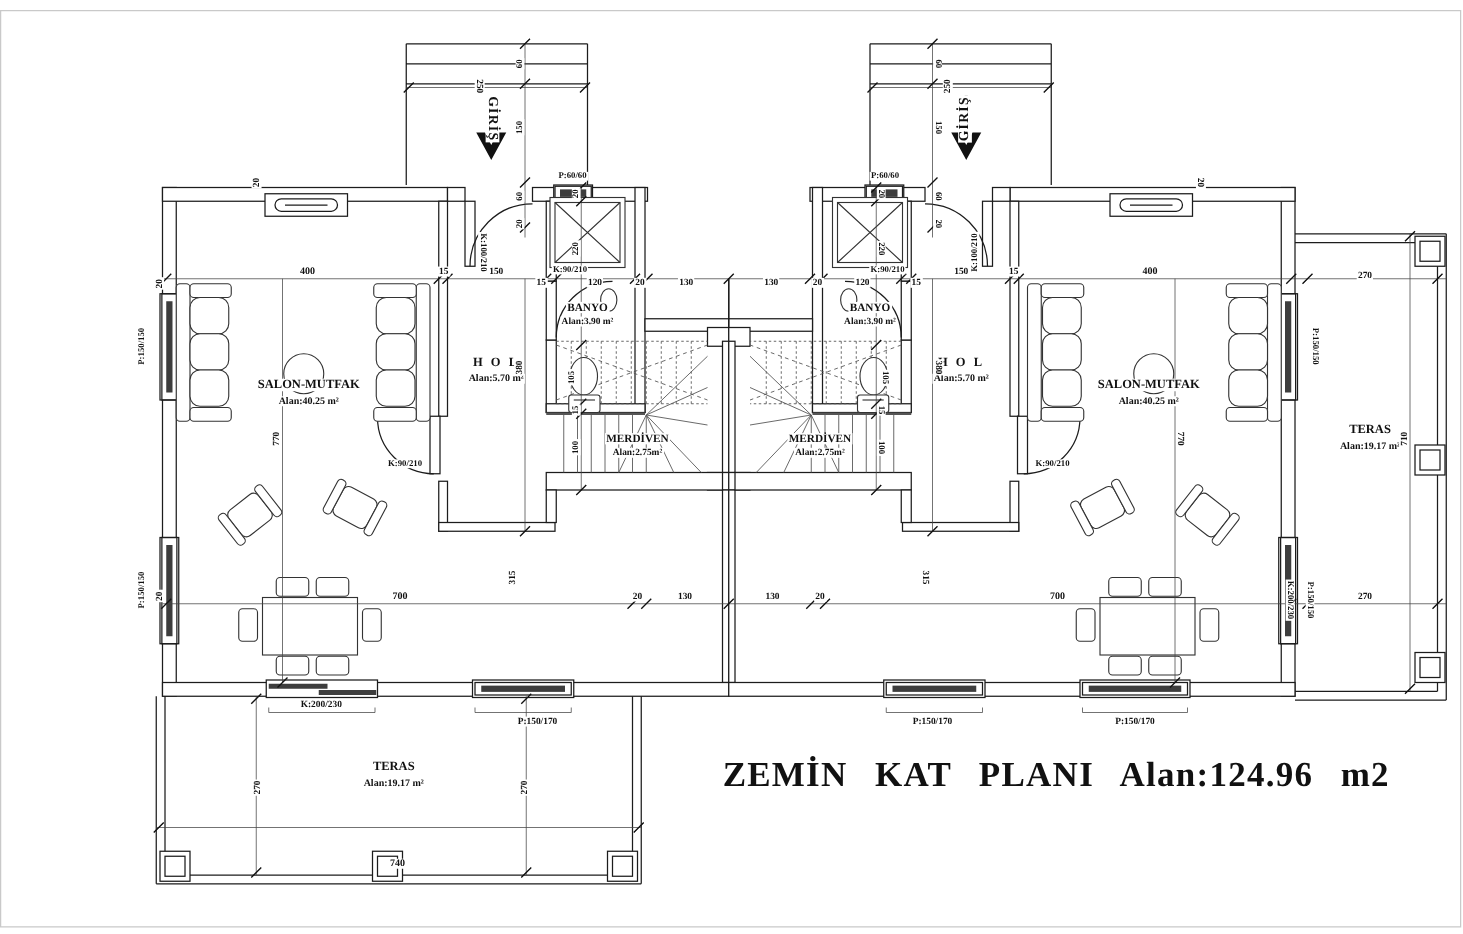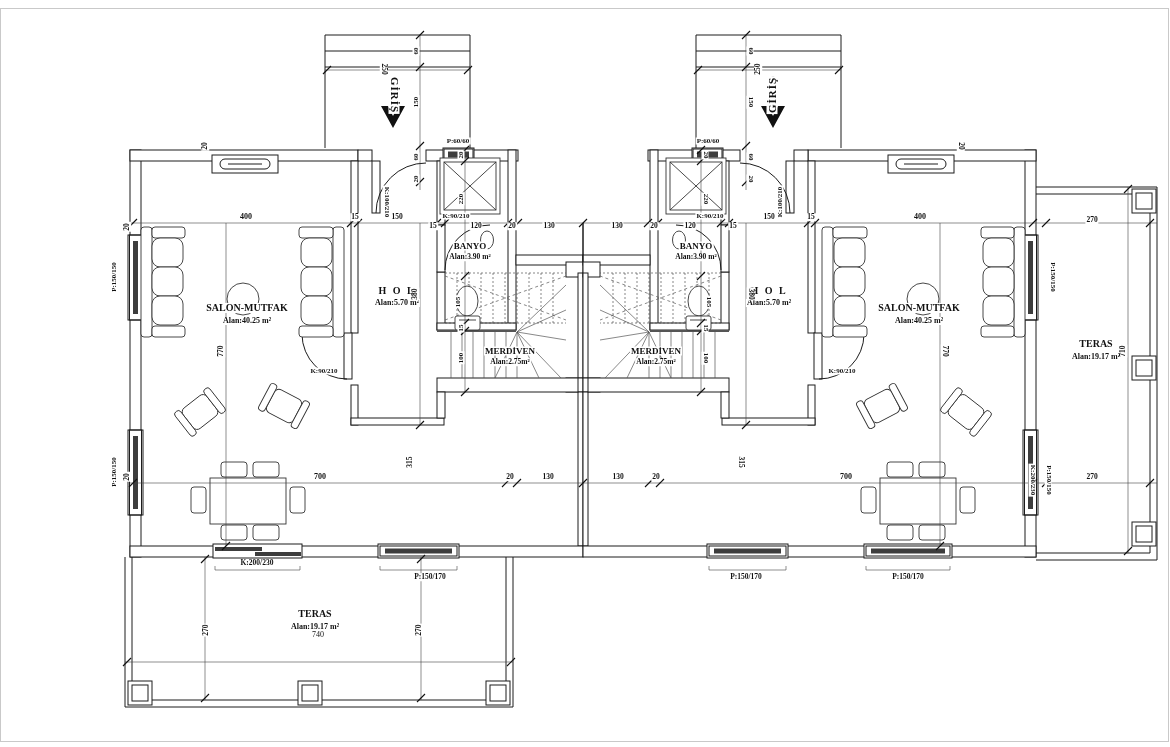--- a/index.html
+++ b/index.html
@@ -198,20 +198,21 @@
       <span class="lbl" style="left: 769px; top: 291px; font-size: 10px; font-weight: bold; letter-spacing: 2px; transform: translate(-50%, -50%) rotate(0deg);">H O L</span>
       <span class="lbl" style="left: 769px; top: 303px; font-size: 8px; font-weight: bold; transform: translate(-50%, -50%) rotate(0deg);">Alan:5.70 m²</span>
       <span class="lbl" style="left: 696px; top: 246px; font-size: 9px; font-weight: bold; transform: translate(-50%, -50%) rotate(0deg);">BANYO</span>
       <span class="lbl" style="left: 696px; top: 257px; font-size: 7.5px; font-weight: bold; transform: translate(-50%, -50%) rotate(0deg);">Alan:3.90 m²</span>
       <span class="lbl" style="left: 656px; top: 351px; font-size: 9px; font-weight: bold; transform: translate(-50%, -50%) rotate(0deg);">MERDİVEN</span>
       <span class="lbl" style="left: 656px; top: 362px; font-size: 7.5px; font-weight: bold; transform: translate(-50%, -50%) rotate(0deg);">Alan:2.75m²</span>
       <span class="lbl" style="left: 315px; top: 614px; font-size: 10px; font-weight: bold; transform: translate(-50%, -50%) rotate(0deg);">TERAS</span>
       <span class="lbl" style="left: 315px; top: 627px; font-size: 8px; font-weight: bold; transform: translate(-50%, -50%) rotate(0deg);">Alan:19.17 m²</span>
       <span class="lbl" style="left: 1096px; top: 344px; font-size: 10px; font-weight: bold; transform: translate(-50%, -50%) rotate(0deg);">TERAS</span>
       <span class="lbl" style="left: 1096px; top: 357px; font-size: 8px; font-weight: bold; transform: translate(-50%, -50%) rotate(0deg);">Alan:19.17 m²</span>
+      <span class="lbl" style="left: 845px; top: 621px; font-size: 28px; font-weight: bold; letter-spacing: 1px; word-spacing: 14px; transform: translate(-50%, -50%) rotate(0deg);">ZEMİN KAT PLANI Alan:124.96 m2</span>
       <span class="lbl" style="left: 394px; top: 95px; font-size: 11px; font-weight: bold; letter-spacing: 1px; transform: translate(-50%, -50%) rotate(90deg);">GİRİŞ</span>
       <span class="lbl" style="left: 772px; top: 95px; font-size: 11px; font-weight: bold; letter-spacing: 1px; transform: translate(-50%, -50%) rotate(-90deg);">GİRİŞ</span>
       <span class="lbl" style="left: 386px; top: 202px; font-size: 7px; font-weight: bold; transform: translate(-50%, -50%) rotate(90deg);">K:100/210</span>
       <span class="lbl" style="left: 780px; top: 202px; font-size: 7px; font-weight: bold; transform: translate(-50%, -50%) rotate(-90deg);">K:100/210</span>
       <span class="lbl" style="left: 456px; top: 216px; font-size: 7px; font-weight: bold; transform: translate(-50%, -50%) rotate(0deg);">K:90/210</span>
       <span class="lbl" style="left: 710px; top: 216px; font-size: 7px; font-weight: bold; transform: translate(-50%, -50%) rotate(0deg);">K:90/210</span>
       <span class="lbl" style="left: 324px; top: 371px; font-size: 7px; font-weight: bold; transform: translate(-50%, -50%) rotate(0deg);">K:90/210</span>
       <span class="lbl" style="left: 842px; top: 371px; font-size: 7px; font-weight: bold; transform: translate(-50%, -50%) rotate(0deg);">K:90/210</span>
       <span class="lbl" style="left: 458px; top: 141px; font-size: 7px; font-weight: bold; transform: translate(-50%, -50%) rotate(0deg);">P:60/60</span>
       <span class="lbl" style="left: 708px; top: 141px; font-size: 7px; font-weight: bold; transform: translate(-50%, -50%) rotate(0deg);">P:60/60</span>
@@ -259,21 +260,21 @@
       <span class="lbl" style="left: 320px; top: 477px; font-size: 8px; font-weight: bold; transform: translate(-50%, -50%) rotate(0deg);">700</span>
       <span class="lbl" style="left: 410px; top: 462px; font-size: 7.5px; font-weight: bold; transform: translate(-50%, -50%) rotate(-90deg);">315</span>
       <span class="lbl" style="left: 510px; top: 477px; font-size: 7.5px; font-weight: bold; transform: translate(-50%, -50%) rotate(0deg);">20</span>
       <span class="lbl" style="left: 548px; top: 477px; font-size: 7.5px; font-weight: bold; transform: translate(-50%, -50%) rotate(0deg);">130</span>
       <span class="lbl" style="left: 618px; top: 477px; font-size: 7.5px; font-weight: bold; transform: translate(-50%, -50%) rotate(0deg);">130</span>
       <span class="lbl" style="left: 656px; top: 477px; font-size: 7.5px; font-weight: bold; transform: translate(-50%, -50%) rotate(0deg);">20</span>
       <span class="lbl" style="left: 741px; top: 462px; font-size: 7.5px; font-weight: bold; transform: translate(-50%, -50%) rotate(90deg);">315</span>
       <span class="lbl" style="left: 846px; top: 477px; font-size: 8px; font-weight: bold; transform: translate(-50%, -50%) rotate(0deg);">700</span>
       <span class="lbl" style="left: 206px; top: 630px; font-size: 7.5px; font-weight: bold; transform: translate(-50%, -50%) rotate(-90deg);">270</span>
       <span class="lbl" style="left: 419px; top: 630px; font-size: 7.5px; font-weight: bold; transform: translate(-50%, -50%) rotate(-90deg);">270</span>
-      <span class="lbl" style="left: 318px; top: 635px; font-size: 8px; font-weight: normal; transform: translate(-50%, -50%) rotate(0deg);">740</span>
+      <span class="lbl" style="left: 318px; top: 691px; font-size: 8px; font-weight: bold; transform: translate(-50%, -50%) rotate(0deg);">740</span>
       <span class="lbl" style="left: 1092px; top: 220px; font-size: 7.5px; font-weight: bold; transform: translate(-50%, -50%) rotate(0deg);">270</span>
       <span class="lbl" style="left: 1123px; top: 351px; font-size: 7.5px; font-weight: bold; transform: translate(-50%, -50%) rotate(-90deg);">710</span>
       <span class="lbl" style="left: 1092px; top: 477px; font-size: 7.5px; font-weight: bold; transform: translate(-50%, -50%) rotate(0deg);">270</span>
       <span class="lbl" style="left: 416px; top: 51px; font-size: 7px; font-weight: bold; transform: translate(-50%, -50%) rotate(-90deg);">60</span>
       <span class="lbl" style="left: 384px; top: 69px; font-size: 7.5px; font-weight: bold; transform: translate(-50%, -50%) rotate(90deg);">250</span>
       <span class="lbl" style="left: 416px; top: 102px; font-size: 7px; font-weight: bold; transform: translate(-50%, -50%) rotate(-90deg);">150</span>
       <span class="lbl" style="left: 416px; top: 157px; font-size: 7px; font-weight: bold; transform: translate(-50%, -50%) rotate(-90deg);">60</span>
       <span class="lbl" style="left: 416px; top: 179px; font-size: 7px; font-weight: bold; transform: translate(-50%, -50%) rotate(-90deg);">20</span>
       <span class="lbl" style="left: 750px; top: 51px; font-size: 7px; font-weight: bold; transform: translate(-50%, -50%) rotate(90deg);">60</span>
       <span class="lbl" style="left: 758px; top: 69px; font-size: 7.5px; font-weight: bold; transform: translate(-50%, -50%) rotate(-90deg);">250</span>

